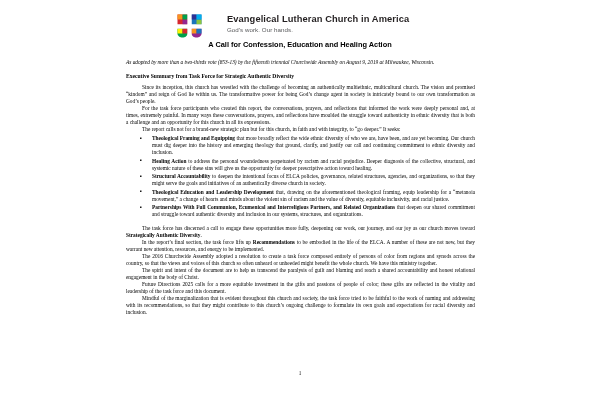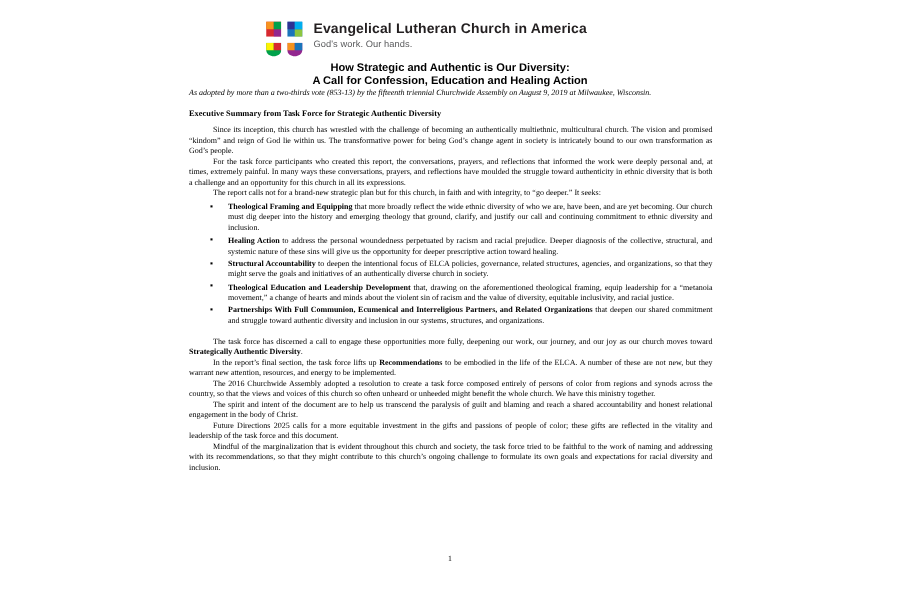--- a/index.html
+++ b/index.html
@@ -22,21 +22,21 @@
     background: #ffffff;
   }
 
   
   .masthead {
     position: absolute;
     left: 176px;
     top: 13px;
     display: flex;
     align-items: flex-start;
-    gap: 6px;
+    gap: 24px;
   }
   .elca-logo {
     width: 27px;
     height: 26px;
     flex: 0 0 auto;
     display: block;
   }
   .masthead-text {
     display: flex;
     flex-direction: column;
@@ -177,21 +177,20 @@
         <rect x="0" y="23" width="54" height="8" fill="#ffffff"></rect>
       </g>
     </svg>
     <div class="masthead-text">
       <div class="org-name">Evangelical Lutheran Church in America</div>
       <div class="org-tagline">God's work. Our hands.</div>
     </div>
   </div>
 
   <div class="doc-title">
-    <span class="line">How Strategic and Authentic is Our Diversity:</span>
     <span class="line">A Call for Confession, Education and Healing Action</span>
   </div>
 
   <div class="body-block">
 
     <p class="adoption-note">As adopted by more than a two-thirds vote (853-13) by the fifteenth triennial Churchwide Assembly on August 9, 2019 at Milwaukee, Wisconsin.</p>
 
     <p class="section-heading">Executive Summary from Task Force for Strategic Authentic Diversity</p>
 
     <p class="para">Since its inception, this church has wrestled with the challenge of becoming an authentically multiethnic, multicultural church. The vision and promised “kindom” and reign of God lie within us. The transformative power for being God’s change agent in society is intricately bound to our own transformation as God’s people.</p>

